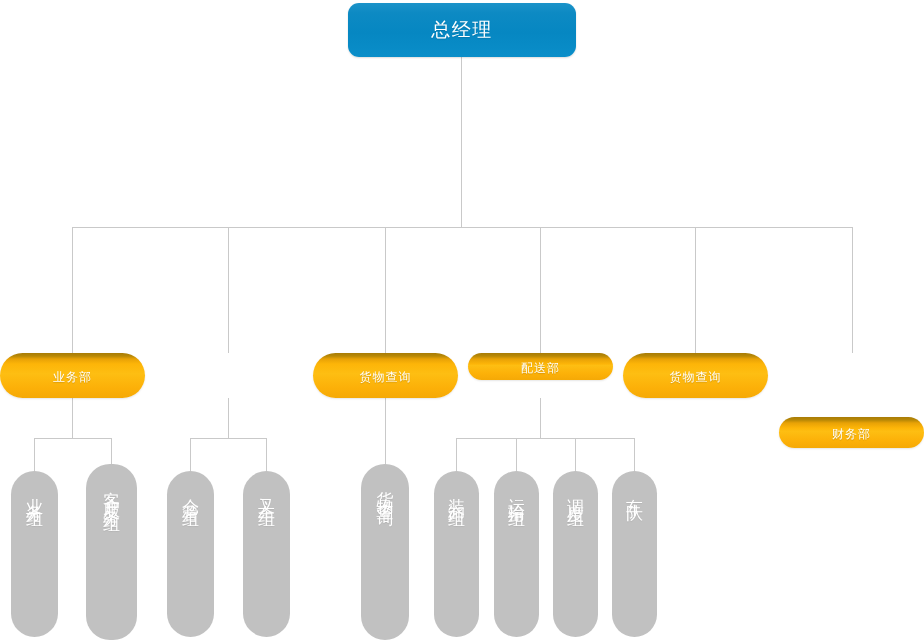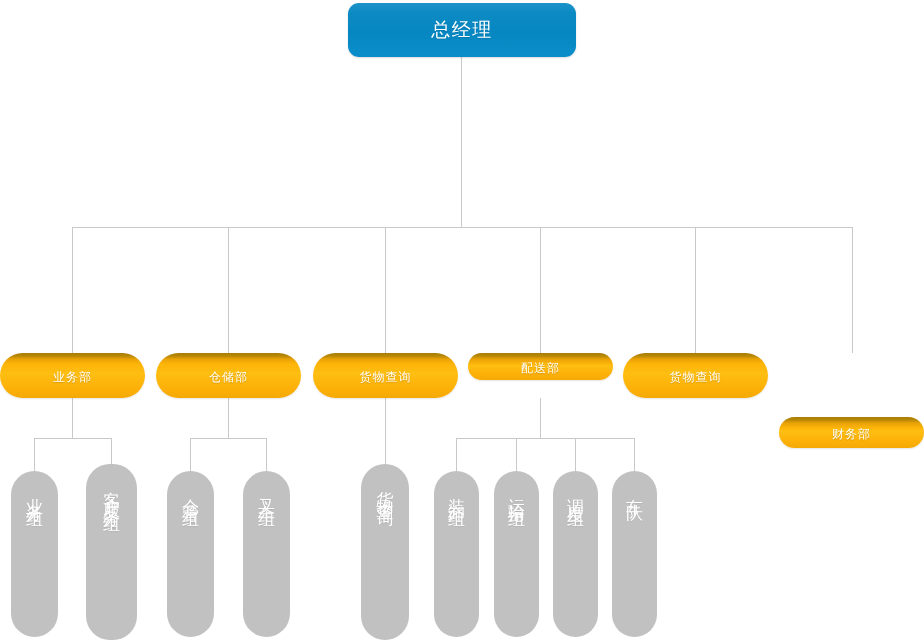--- a/index.html
+++ b/index.html
@@ -135,23 +135,20 @@
   </svg>
 
   <div class="node node-root" style="left:348px; top:3px; width:228px; height:54px;">
     <span class="label">总经理</span>
   </div>
 
   <div class="node node-dept" style="left:0px; top:353px; width:145px; height:45px;">
     <span class="label">业务部</span>
   </div>
 
-  <div class="node node-dept" style="left:156px; top:353px; width:145px; height:45px;">
-    <span class="label">仓储部</span>
-  </div>
 
   <div class="node node-dept" style="left:313px; top:353px; width:145px; height:45px;">
     <span class="label">货物查询</span>
   </div>
 
   <div class="node node-dept" style="left:468px; top:353px; width:145px; height:27px;">
     <span class="label">配送部</span>
   </div>
 
   <div class="node node-dept" style="left:623px; top:353px; width:145px; height:45px;">

